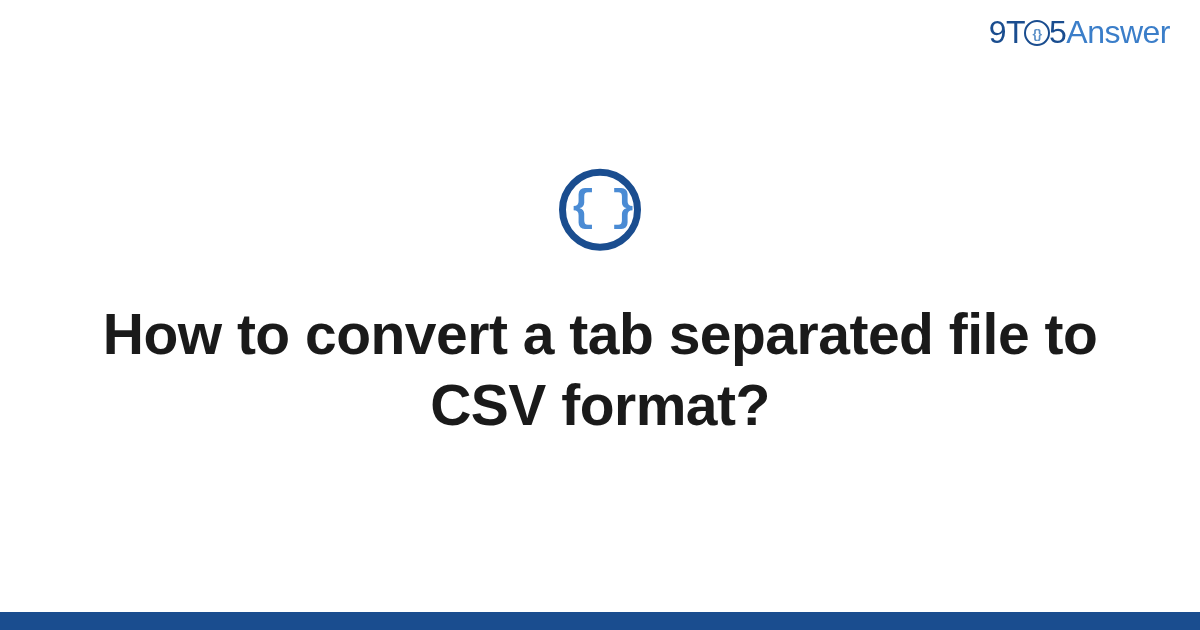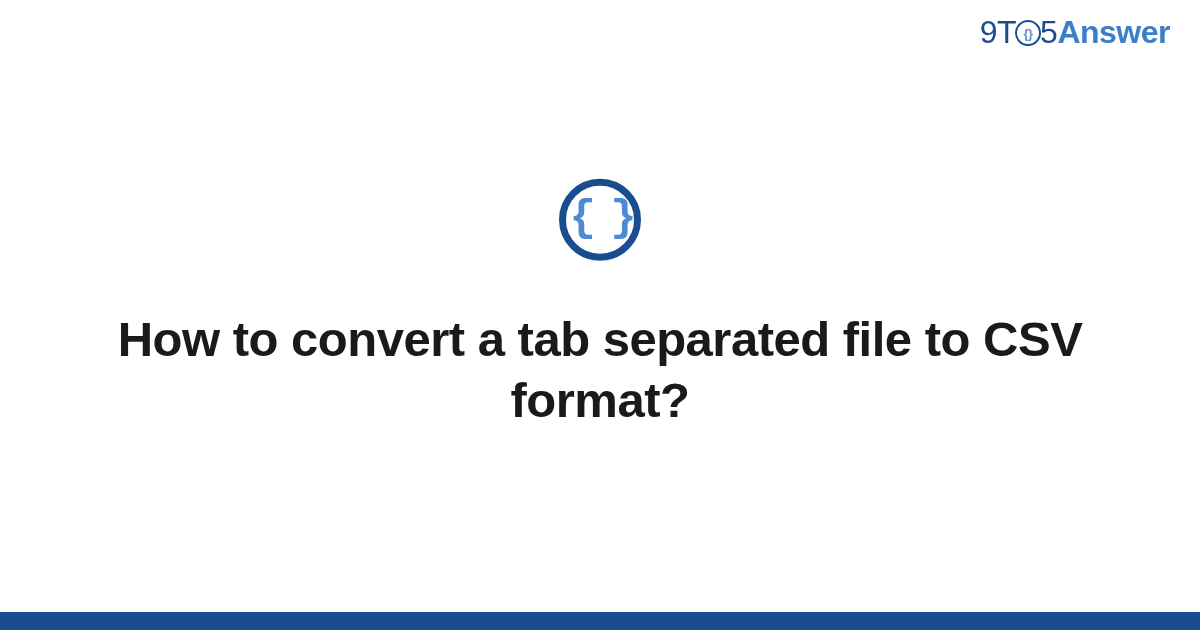--- a/index.html
+++ b/index.html
@@ -52,21 +52,21 @@
       left: 50%;
       transform: translate(-50%, -50%);
       font-weight: 600;
     }
     .logo-5 {
       color: #1a4d8f;
       font-weight: 500;
     }
     .logo-answer {
       color: #3b7ec9;
-      font-weight: 700;
+      font-weight: 400;
     }
     .center-content {
       position: absolute;
       top: 50%;
       left: 50%;
       transform: translate(-50%, -50%);
       text-align: center;
       width: 100%;
       padding: 0 60px;
       margin-top: -10px;
@@ -84,21 +84,21 @@
     .icon-braces {
       font-size: 44px;
       font-weight: 700;
       color: #4a8bd4;
       letter-spacing: -6px;
       line-height: 1;
       font-family: "Courier New", monospace;
       margin-top: -4px;
     }
     .title {
-      font-size: 49px;
+      font-size: 57px;
       font-weight: 700;
       color: #1a1a1a;
       line-height: 1.25;
       letter-spacing: -0.5px;
     }
     .bottom-bar {
       position: absolute;
       bottom: 0;
       left: 0;
       width: 100%;

